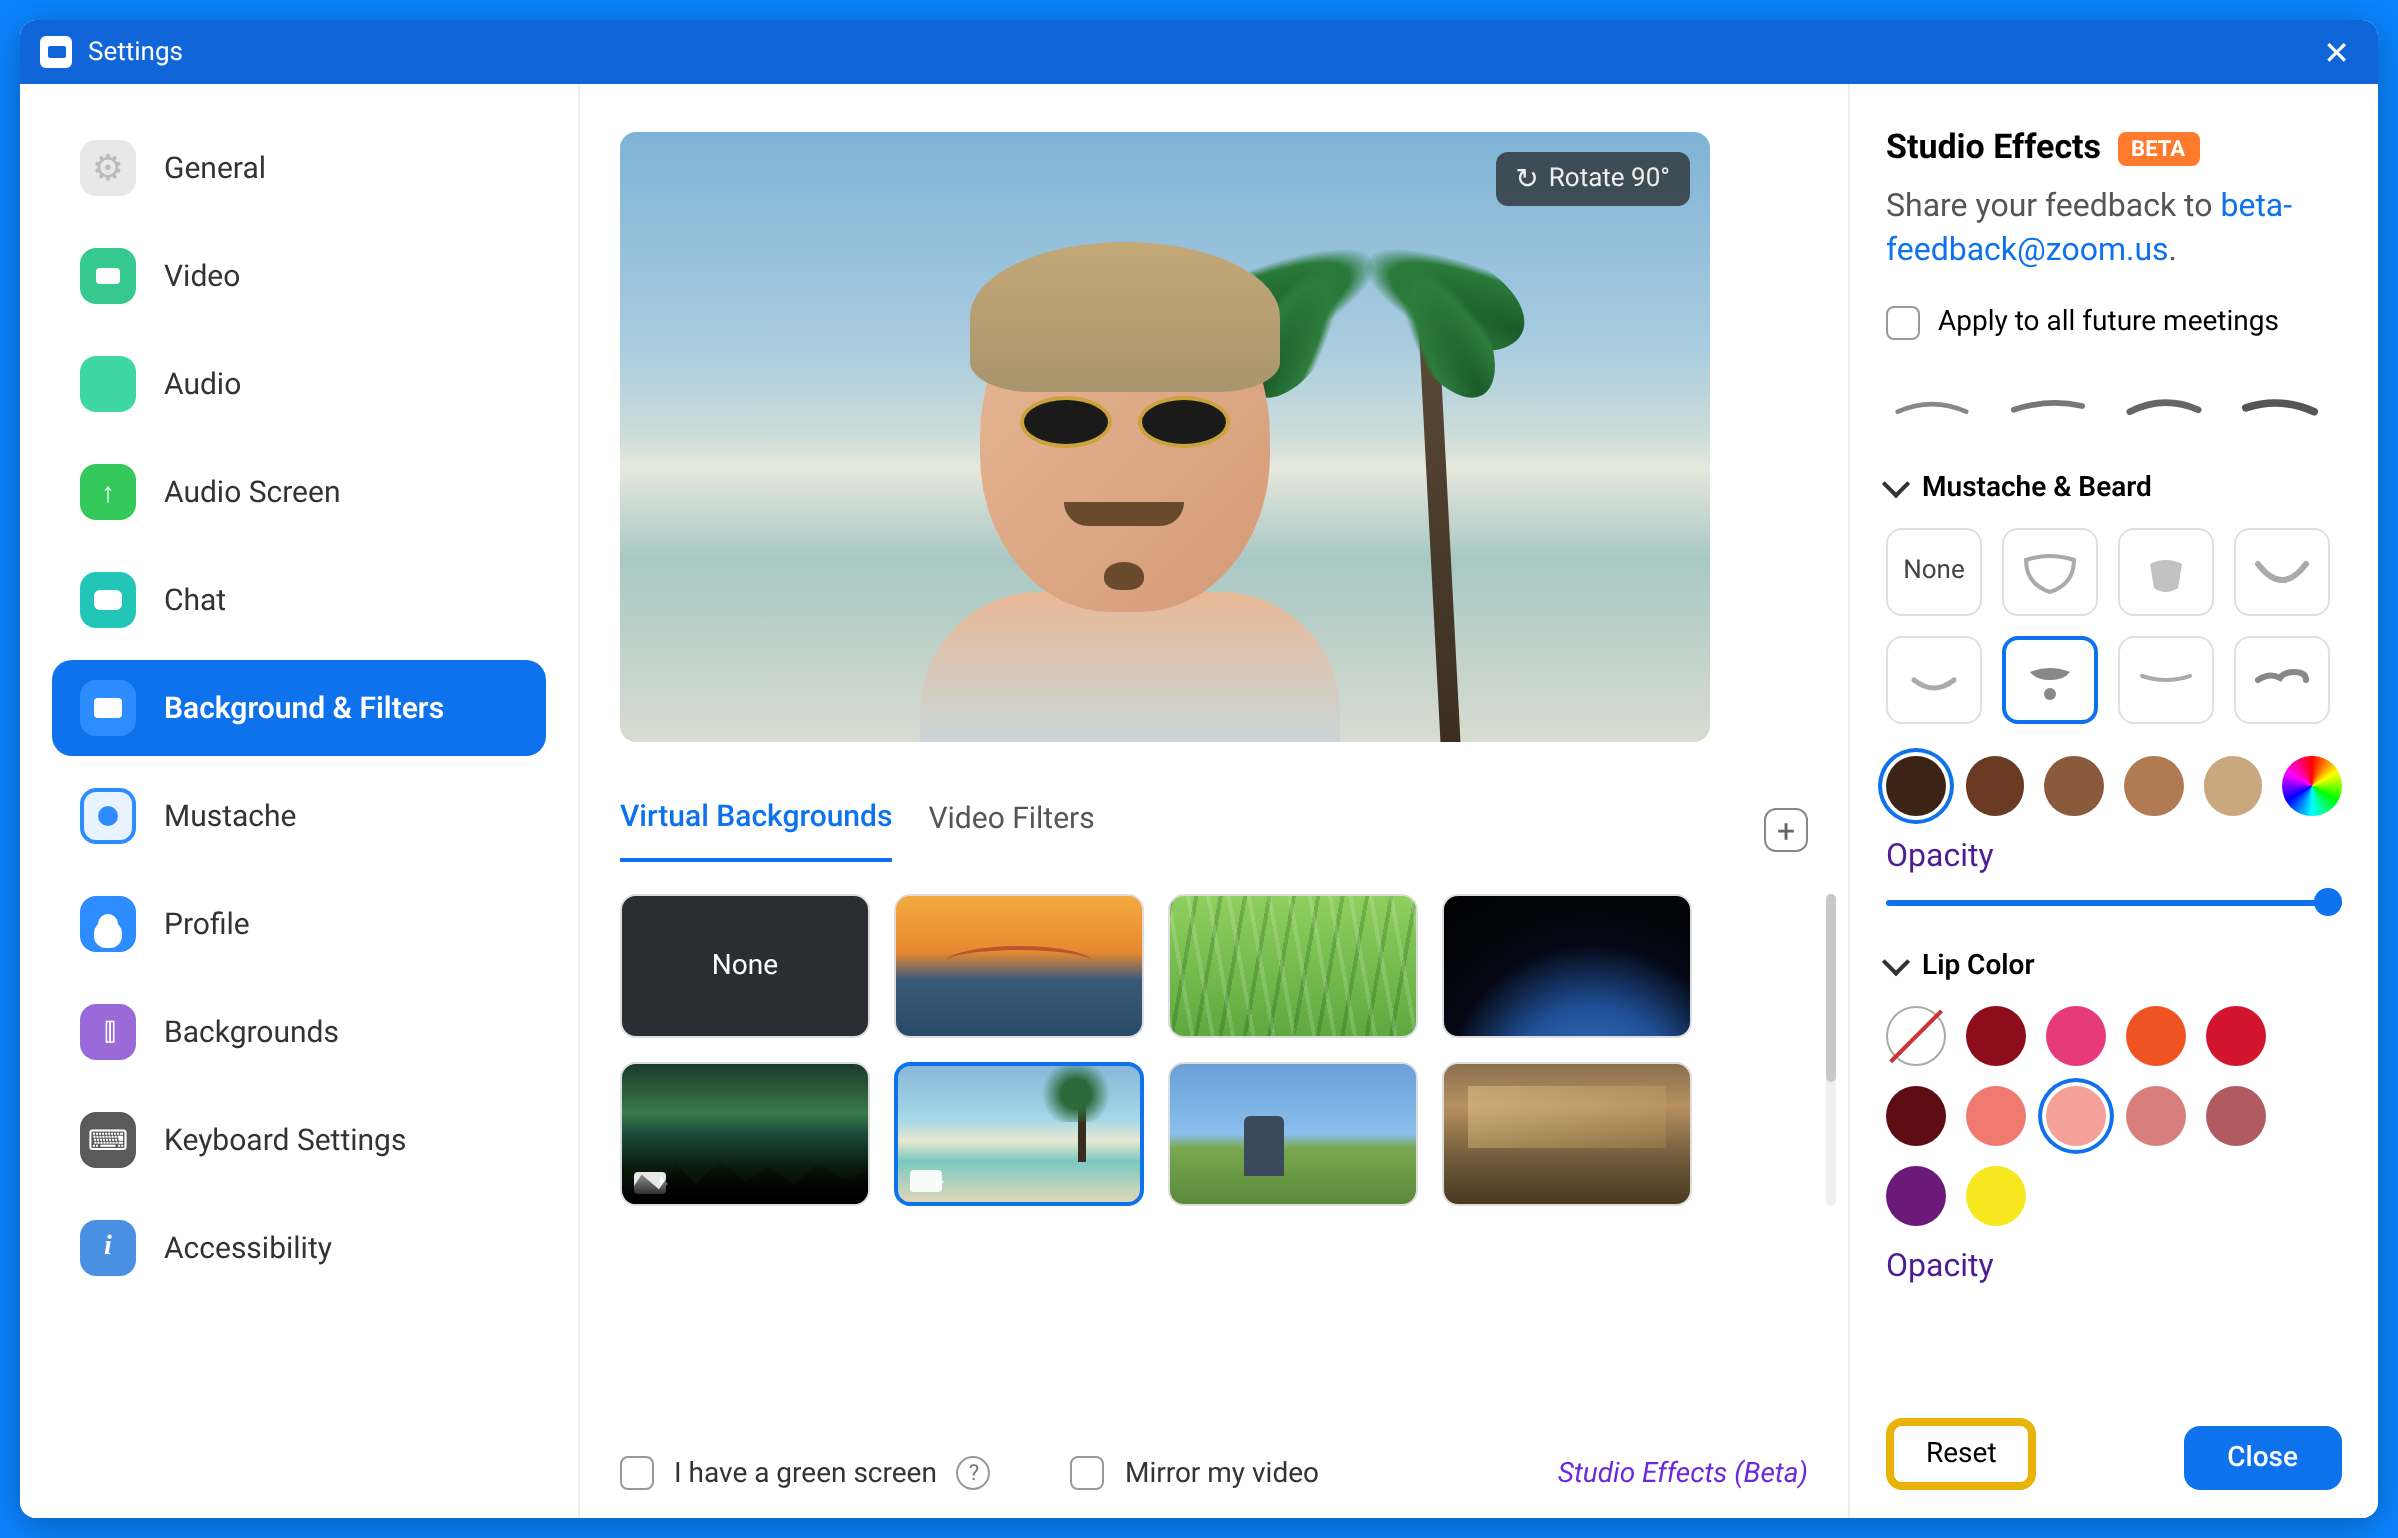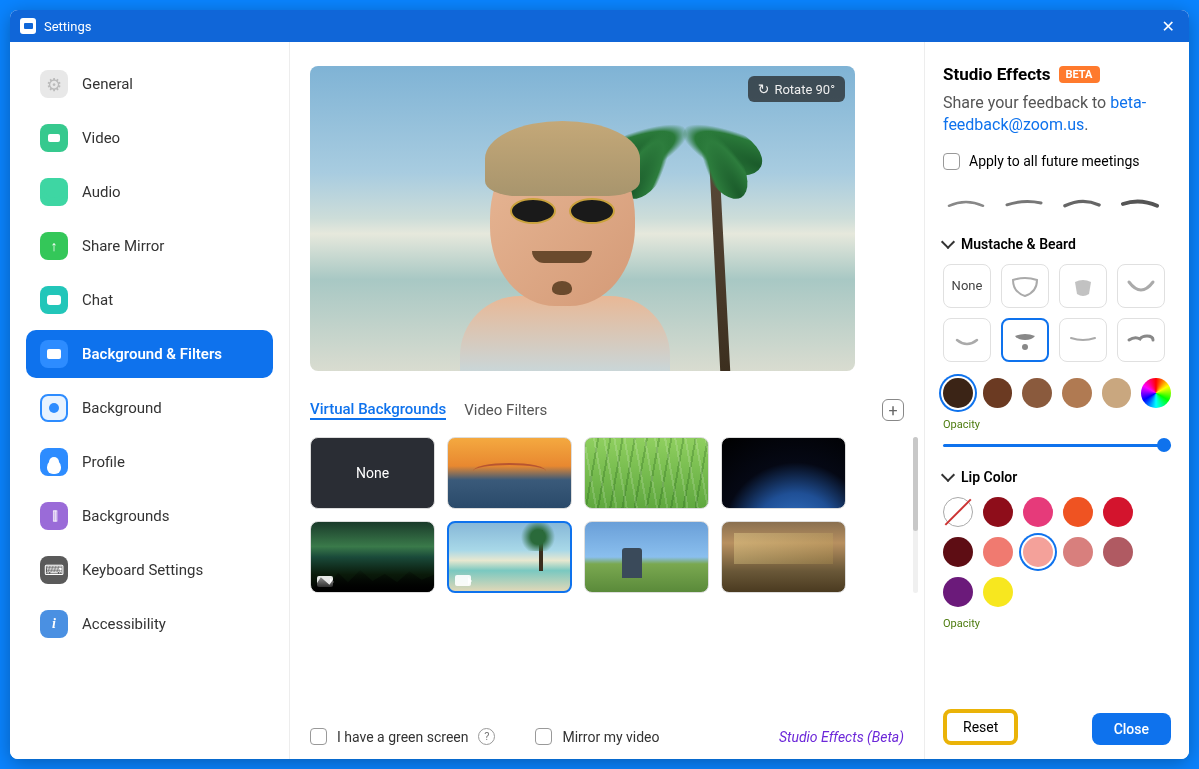--- a/index.html
+++ b/index.html
@@ -47,21 +47,21 @@
 .person { position: absolute; left: 140px; top: 55px; width: 230px; height: 255px; }
 .person .head { width: 145px; height: 175px; background: linear-gradient(135deg, #e8b896, #d49a77); border-radius: 50% 50% 45% 45%; position: absolute; left: 40px; top: 10px; }
 .person .hair { position: absolute; width: 155px; height: 75px; background: linear-gradient(to bottom, #c4a878, #a8956d); border-radius: 50% 50% 20% 20%; left: 35px; top: 0; }
 .person .glasses { position: absolute; left: 60px; top: 78px; width: 105px; height: 24px; display: flex; justify-content: space-between; align-items: center; }
 .person .glasses::before, .person .glasses::after { content: ''; width: 42px; height: 22px; background: #1a1a1a; border-radius: 50%; border: 2px solid #caa33d; }
 .person .stache { position: absolute; left: 82px; top: 130px; width: 60px; height: 12px; background: #6a4a2d; border-radius: 0 0 30px 30px; }
 .person .goatee { position: absolute; left: 102px; top: 160px; width: 20px; height: 14px; background: #6a4a2d; border-radius: 50% 50% 40% 40%; }
 .person .body { position: absolute; width: 210px; height: 80px; background: linear-gradient(to bottom, #e8b896, #c8d8dc); border-radius: 60px 60px 0 0; left: 10px; top: 175px; }
 
 .tabs { display: flex; align-items: center; margin-top: 28px; gap: 18px; font-size: 15px; }
-.tab { padding-bottom: 0; cursor: pointer; color: #555; }
+.tab { padding-bottom: 12px; cursor: pointer; color: #555; }
 .tab.active { color: #0e72ed; border-bottom: 2px solid #0e72ed; font-weight: 500; }
 .add-btn { margin-left: auto; width: 22px; height: 22px; border: 1.5px solid #888; border-radius: 6px; display: flex; align-items: center; justify-content: center; cursor: pointer; color: #666; font-size: 16px; }
 
 .bg-grid { display: grid; grid-template-columns: repeat(4, 125px); gap: 12px; margin-top: 16px; position: relative; }
 .bg-tile { height: 72px; border-radius: 8px; cursor: pointer; position: relative; overflow: hidden; border: 1px solid #ddd; }
 .bg-tile.selected { border: 2px solid #0e72ed; }
 .bg-tile.none { background: #2a2d34; color: #fff; display: flex; align-items: center; justify-content: center; font-size: 14px; }
 .bg-tile .vid-ind { position: absolute; bottom: 5px; left: 6px; width: 16px; height: 11px; background: rgba(255,255,255,0.9); border-radius: 2px; }
 .bg-tile .vid-ind::after { content: ''; position: absolute; right: -5px; top: 2px; border: 4px solid transparent; border-left-color: rgba(255,255,255,0.9); }
 .bg-bridge { background: linear-gradient(to bottom, #f4a940 0%, #e88830 40%, #3a5a7a 60%, #2a4a6a 100%); position: relative; }
@@ -107,21 +107,21 @@
 .beard.selected { border: 2px solid #0e72ed; }
 .beard svg { width: 36px; height: 28px; }
 
 .color-row { display: flex; gap: 10px; align-items: center; margin-bottom: 10px; }
 .swatch { width: 30px; height: 30px; border-radius: 50%; cursor: pointer; }
 .swatch.selected { box-shadow: 0 0 0 2px #fff, 0 0 0 4px #0e72ed; }
 .swatch.none { background: #fff; border: 1.5px solid #aaa; position: relative; }
 .swatch.none::before { content: ''; position: absolute; width: 130%; height: 2px; background: #cc3333; top: 48%; left: -15%; transform: rotate(-45deg); }
 .swatch.wheel { background: conic-gradient(red, yellow, lime, cyan, blue, magenta, red); }
 
-.field-label { font-size: 11px; color: #4d7c0f; margin-bottom: 6px; }
+.field-label { font-size: 16px; color: #4c1d95; margin-bottom: 6px; }
 .slider { position: relative; height: 16px; margin-bottom: 16px; }
 .slider .track { position: absolute; top: 7px; left: 0; right: 0; height: 3px; background: #0e72ed; border-radius: 2px; }
 .slider .thumb { position: absolute; top: 1px; width: 14px; height: 14px; background: #0e72ed; border-radius: 50%; cursor: pointer; }
 
 .lip-grid { display: flex; flex-wrap: wrap; gap: 10px; margin-bottom: 10px; }
 
 .right-footer { margin-top: auto; display: flex; align-items: flex-end; justify-content: space-between; padding-top: 8px; }
 .reset-btn { border: 4px solid #eab308; background: #fff; padding: 6px 16px; border-radius: 8px; cursor: pointer; font-size: 14px; }
 .close-btn { background: #0e72ed; color: #fff; border: none; padding: 8px 22px; border-radius: 8px; cursor: pointer; font-size: 14px; font-weight: 500; }
 </style>
@@ -144,33 +144,33 @@
       <div class="side-item">
           <span class="nav-icon ic-video"></span>
           <span>Video</span>
         </div>
       <div class="side-item">
           <span class="nav-icon ic-audio"></span>
           <span>Audio</span>
         </div>
       <div class="side-item">
           <span class="nav-icon ic-share"></span>
-          <span>Share Mirror</span>
+          <span>Audio Screen</span>
         </div>
       <div class="side-item">
           <span class="nav-icon ic-chat"></span>
           <span>Chat</span>
         </div>
       <div class="side-item active">
           <span class="nav-icon ic-bg"></span>
           <span>Background &amp; Filters</span>
         </div>
       <div class="side-item">
           <span class="nav-icon ic-rec"></span>
-          <span>Background</span>
+          <span>Mustache</span>
         </div>
       <div class="side-item">
           <span class="nav-icon ic-profile"></span>
           <span>Profile</span>
         </div>
       <div class="side-item">
           <span class="nav-icon ic-stats"></span>
           <span>Backgrounds</span>
         </div>
       <div class="side-item">

